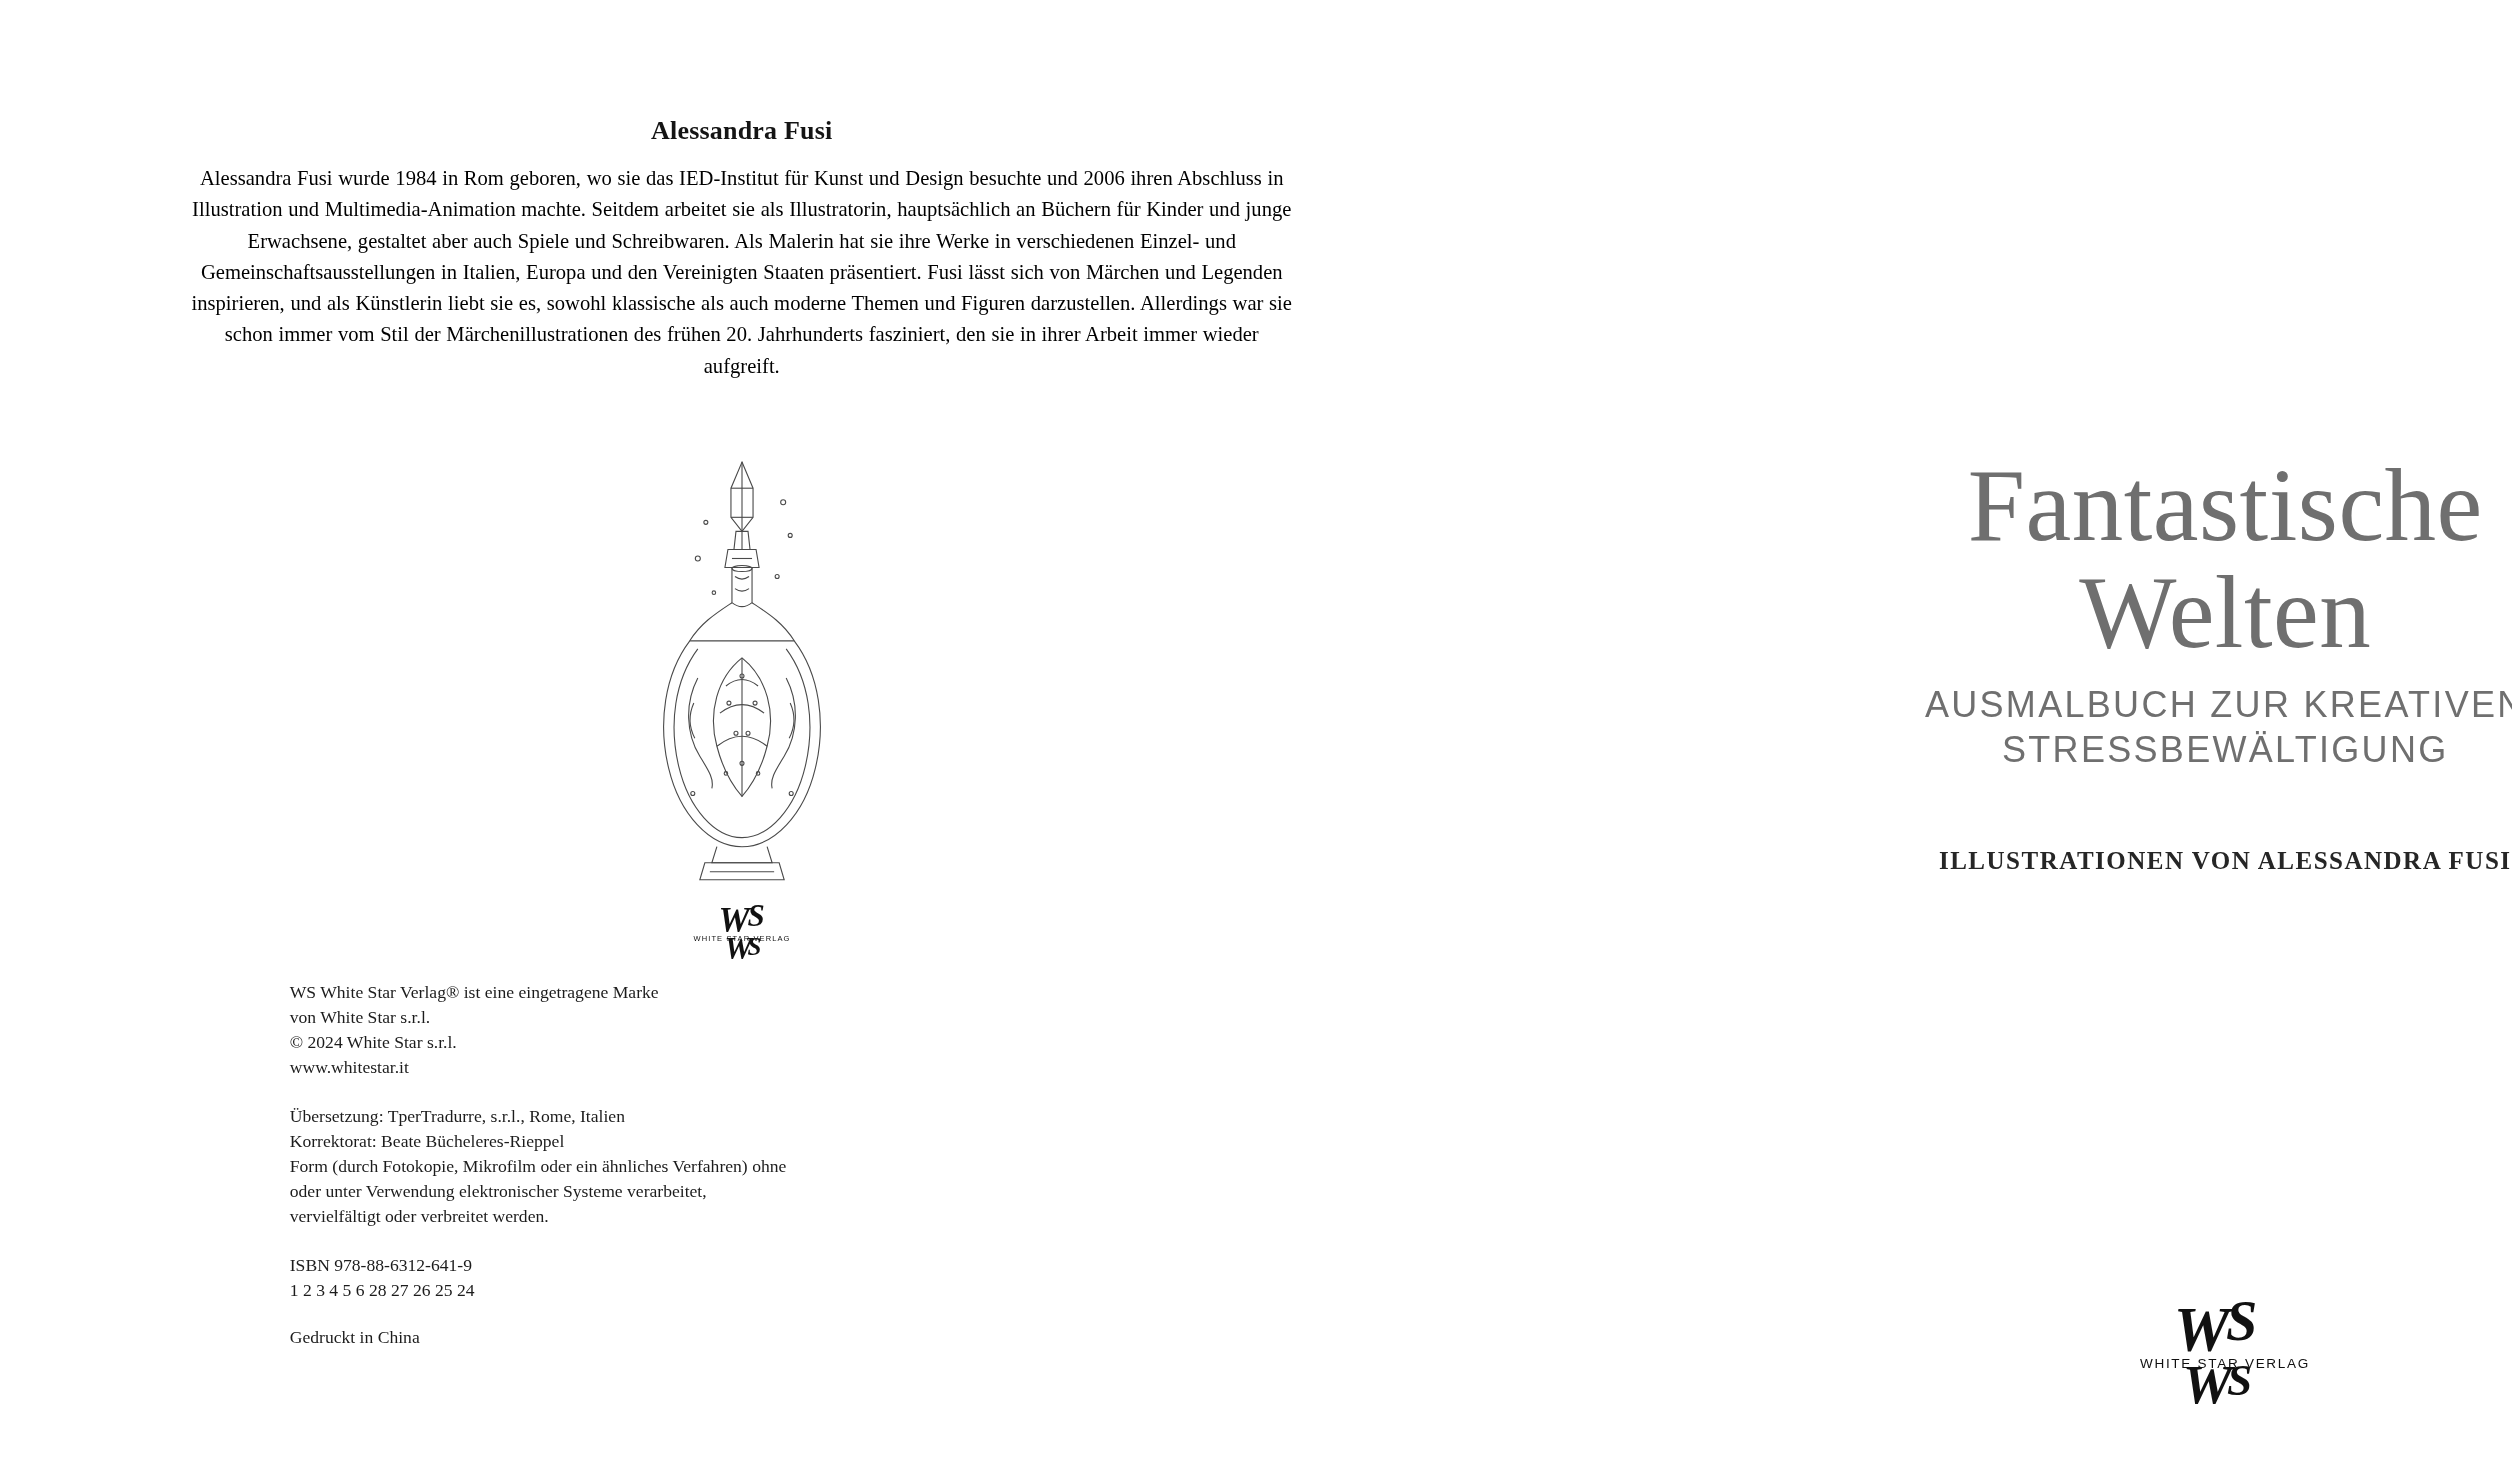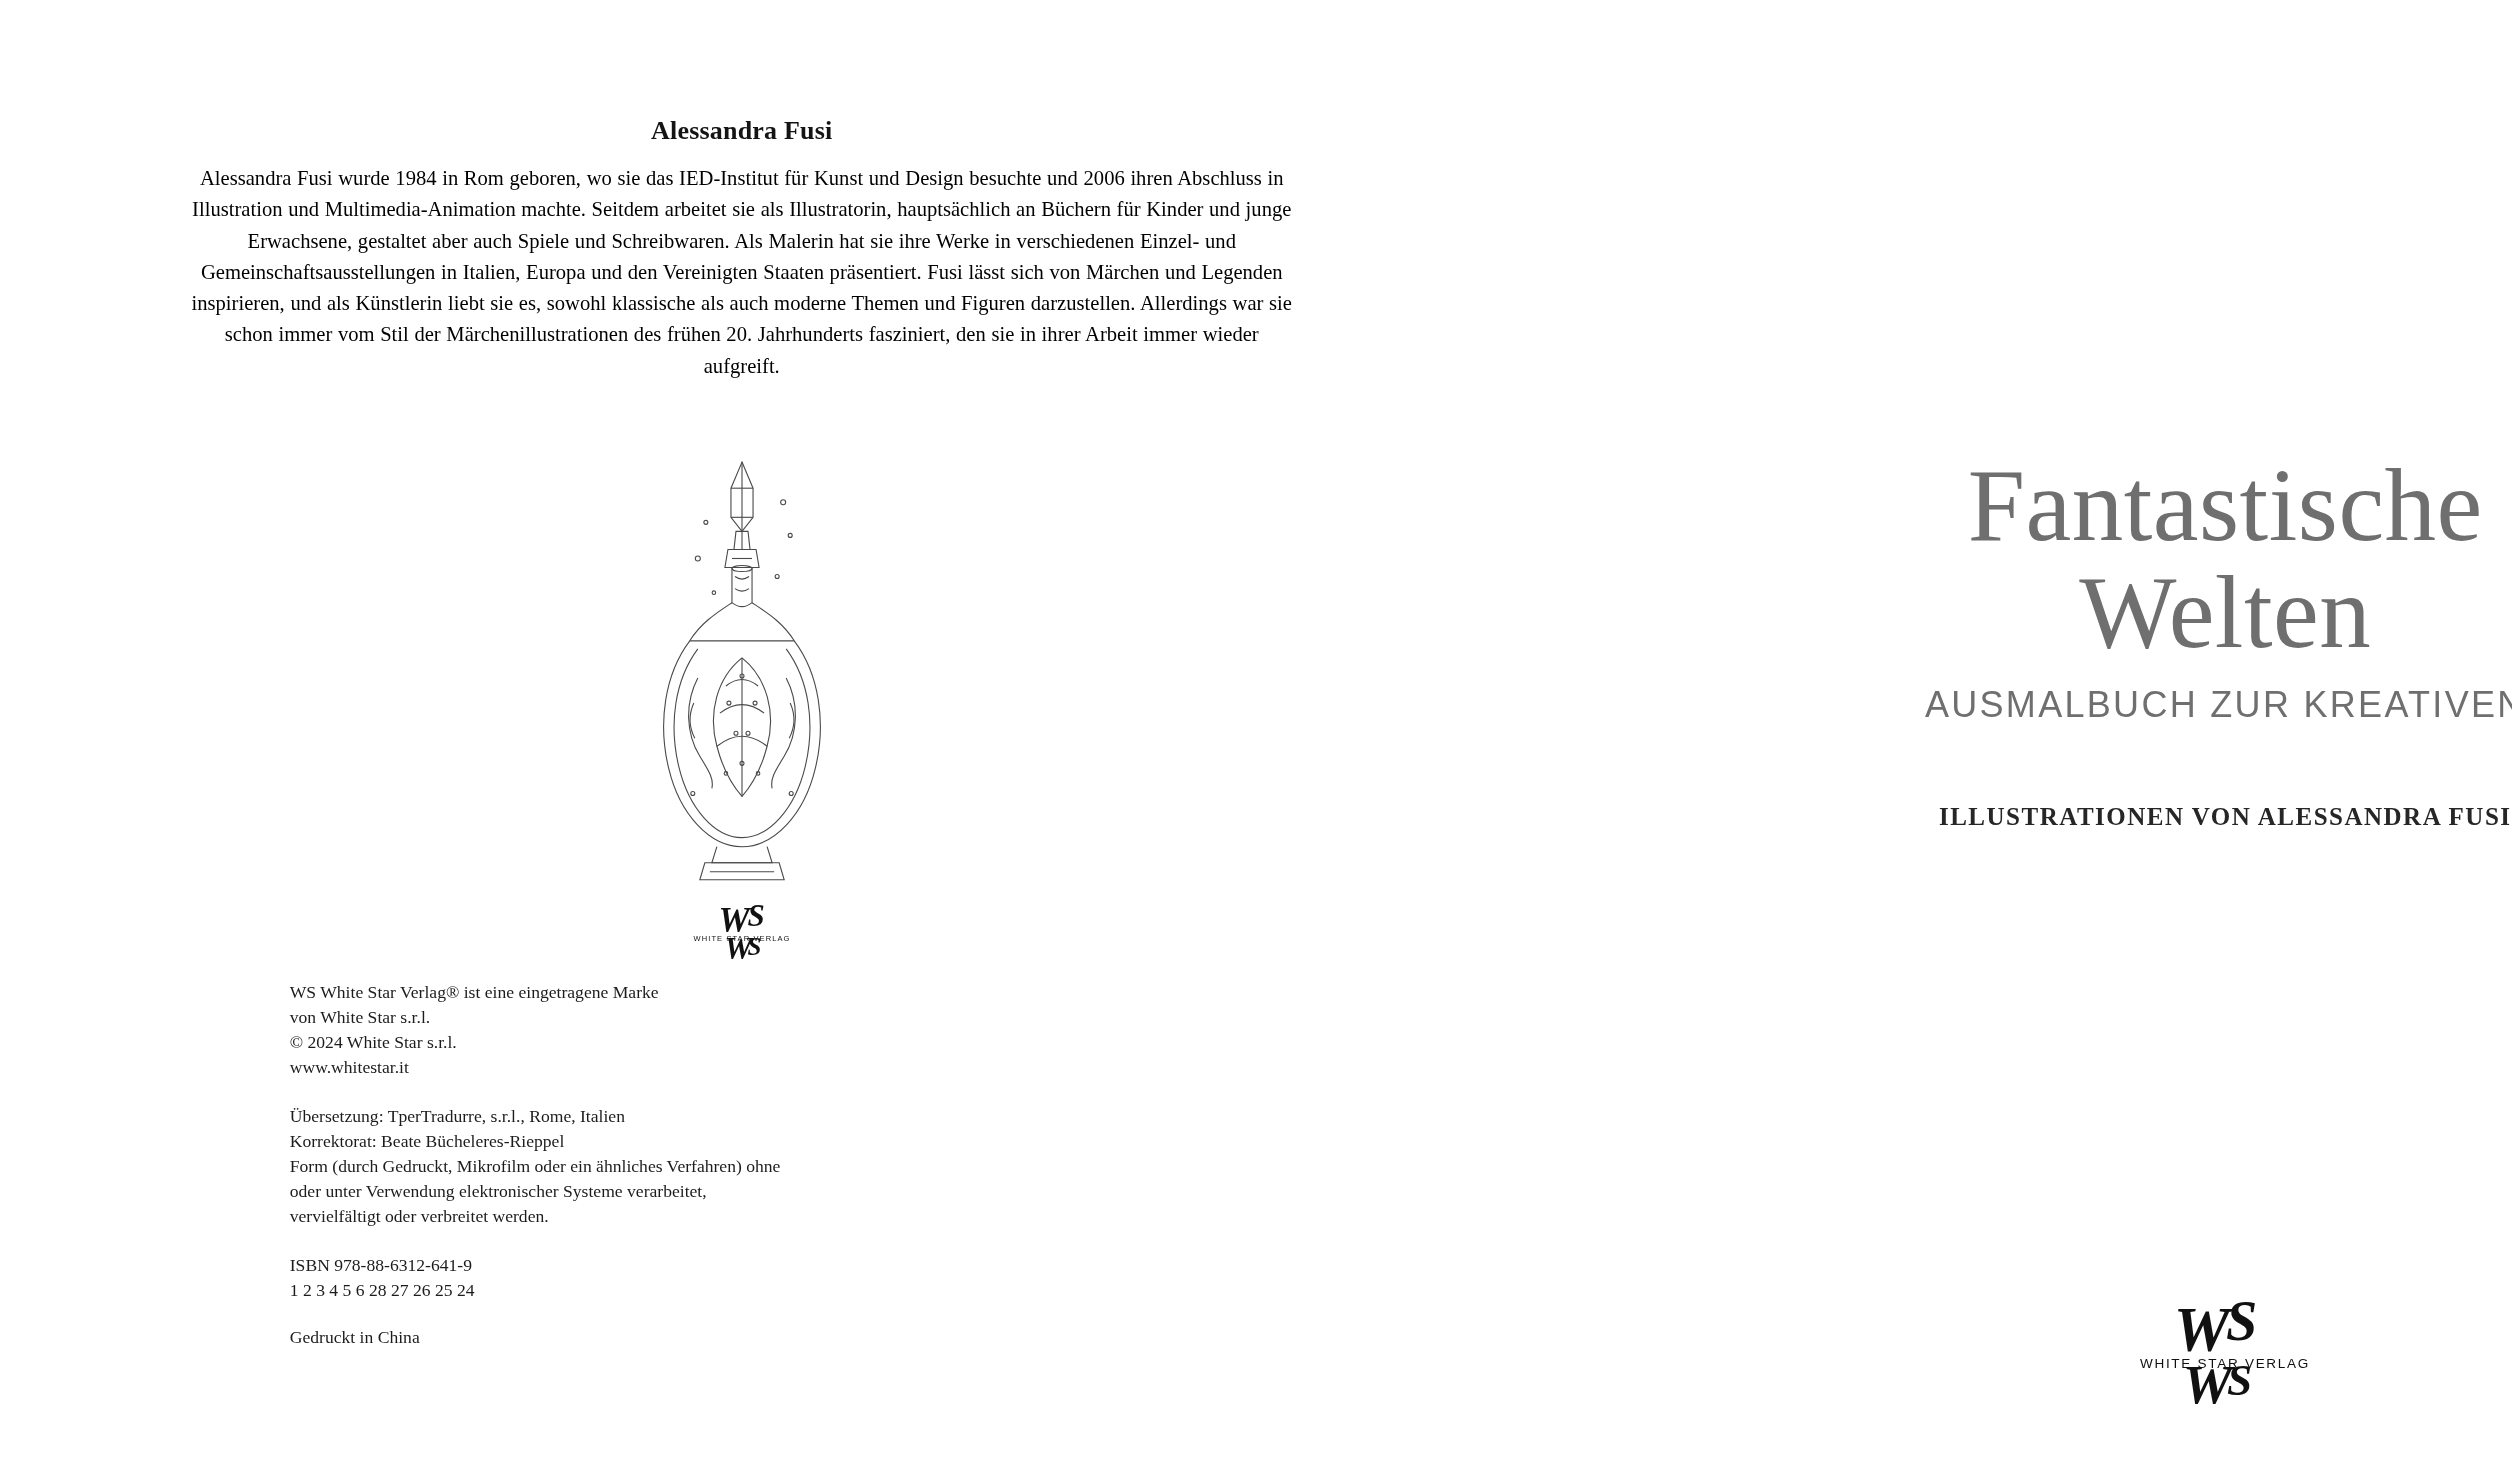--- a/index.html
+++ b/index.html
@@ -250,21 +250,21 @@
       <div class="colophon">
         <p><span>WS White Star Verlag® ist eine eingetragene Marke</span></p>
         <p>von White Star s.r.l.</p>
 
         <p class="gap-lg">© 2024 White Star s.r.l.</p>
         <p>www.whitestar.it</p>
 
         <p class="gap-md">Übersetzung: TperTradurre, s.r.l., Rome, Italien</p>
         <p>Korrektorat: Beate Bücheleres-Rieppel</p>
 
-        <p>Form (durch Gedruckt, Mikrofilm oder ein ähnliches Verfahren) ohne</p>
+        <p>Form (durch Fotokopie, Mikrofilm oder ein ähnliches Verfahren) ohne</p>
         <p>oder unter Verwendung elektronischer Systeme verarbeitet,</p>
         <p>vervielfältigt oder verbreitet werden.</p>
 
         <p class="gap-md">ISBN 978-88-6312-641-9</p>
         <p>1 2 3 4 5 6    28 27 26 25 24</p>
 
         <p class="gap-sm">Gedruckt in China</p>
       </div>
 
     </div>
@@ -273,20 +273,21 @@
   <div class="page">
     <div class="right-inner">
 
       <div class="title-block">
         <h1 class="book-title">
           <span>Fantastische</span><br>
           <span>Welten</span>
         </h1>
         <p class="book-subtitle">
           <span>AUSMALBUCH ZUR KREATIVEN</span><br>
+          <span>STRESSBEWÄLTIGUNG</span>
         </p>
         <p class="illustrator-line">ILLUSTRATIONEN VON ALESSANDRA FUSI</p>
       </div>
 
       <div class="logo-right">
         <svg viewBox="0 0 560 330" xmlns="http://www.w3.org/2000/svg">
           <text x="178" y="150" font-family="Liberation Serif, serif" font-size="125" fill="#111" font-style="italic" font-weight="bold">W</text>
           <text x="282" y="128" font-family="Liberation Serif, serif" font-size="112" fill="#111" font-style="italic" font-weight="bold">S</text>
           <text x="280" y="182" text-anchor="middle" font-family="Liberation Sans, sans-serif" font-size="27" letter-spacing="3.4" fill="#111">WHITE STAR VERLAG</text>
           <text x="196" y="252" font-family="Liberation Serif, serif" font-size="110" fill="#111" font-style="italic" font-weight="bold">W</text>

